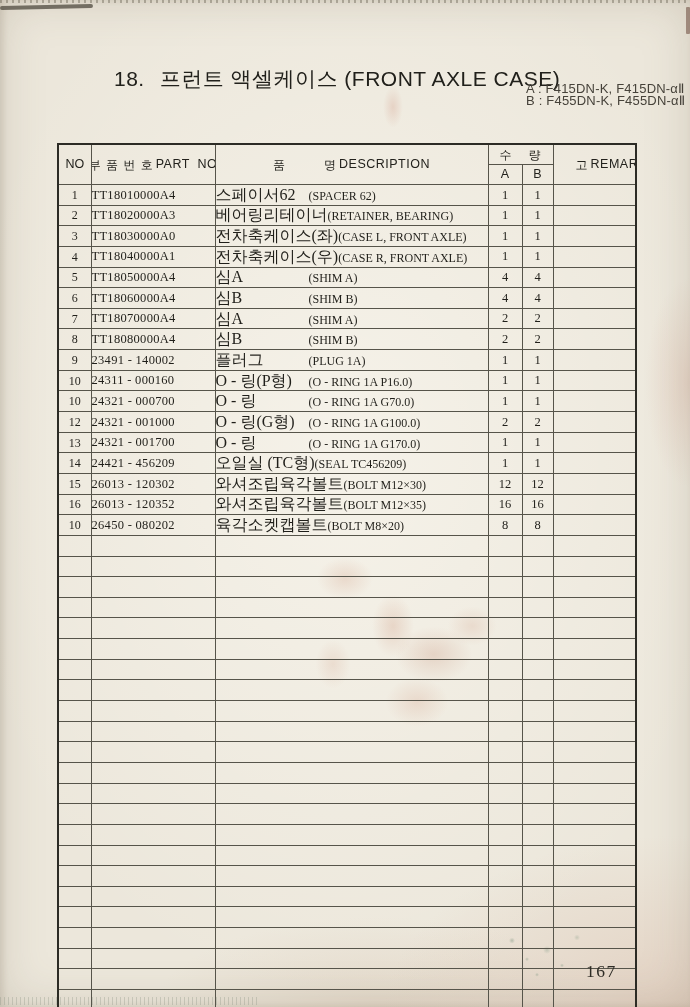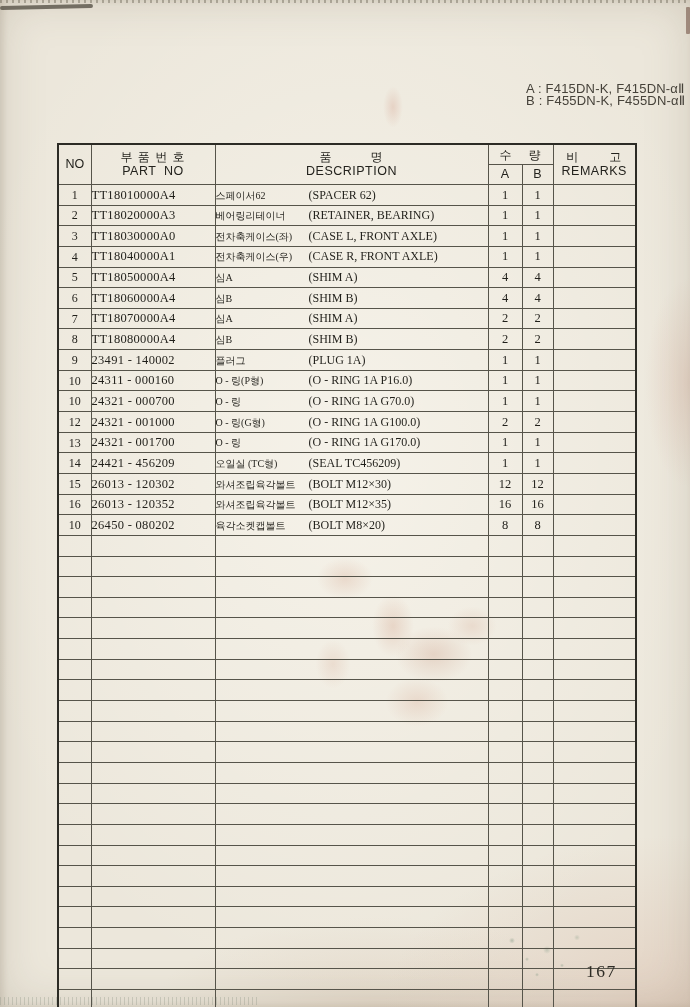--- a/index.html
+++ b/index.html
@@ -82,52 +82,56 @@
   table.parts th, table.parts td{
     border:1px solid #56544a;
     padding:0;margin:0;overflow:hidden;white-space:nowrap;
     vertical-align:middle;
   }
   thead th{
     font-family:"Liberation Sans", sans-serif;
     font-weight:normal;font-size:12.5px;color:#23221d;
     height:19px;line-height:1;
   }
-  .h-two{display:flex;flex-direction:column;gap:2px;align-items:center;justify-content:center;}
+  .h-two{display:flex;flex-direction:row;gap:2px;align-items:center;justify-content:center;}
   .h-kr{font-size:12px;letter-spacing:1px;}
   .h-sub{white-space:pre;font-size:12.5px;letter-spacing:0.5px;text-align:center;}
   .h-split{display:flex;justify-content:center;}
   .h-split.qty{gap:16px;}
   .h-split.desc{gap:38px;}
   .h-split.rem{gap:30px;}
   tbody td{height:19.65px;font-size:12.5px;line-height:1;}
   td.c-no{text-align:center;font-size:12px;}
   td.c-part{padding-left:9px;letter-spacing:0.3px;}
   td.c-desc{padding-left:5px;}
-  .desc-kr{display:inline-block;min-width:93px;font-size:10px;}
+  .desc-kr{display:inline-block;min-width:93px;font-size:16px;}
   .desc-en{font-size:12px;}
   td.c-qty{text-align:center;}
   .page-number{
     position:absolute;left:586px;top:961px;
     font-family:"Liberation Serif", serif;font-size:17.5px;color:#2e2c26;letter-spacing:1.5px;
   }
 </style>
 </head>
 <body>
 
 <div class="page">
 
   <div class="artifact top-speckle"></div>
   <div class="artifact top-left-scratch"></div>
   <div class="artifact top-right-mark"></div>
   <div class="artifact title-smudge"></div>
   <div class="artifact watermark-center"></div>
   <div class="artifact green-speckles"></div>
   <div class="artifact bottom-speckle"></div>
 
+  <div class="title-row">
+    <span>18.</span>
+    <span>프런트 액셀케이스 (FRONT AXLE CASE)</span>
+  </div>
 
   <div class="model-notes">
     <div>A : F415DN-K, F415DN-αⅡ</div>
     <div>B : F455DN-K, F455DN-αⅡ</div>
   </div>
 
   <table class="parts">
     <colgroup>
       <col style="width:33px">
         <col style="width:124px">

